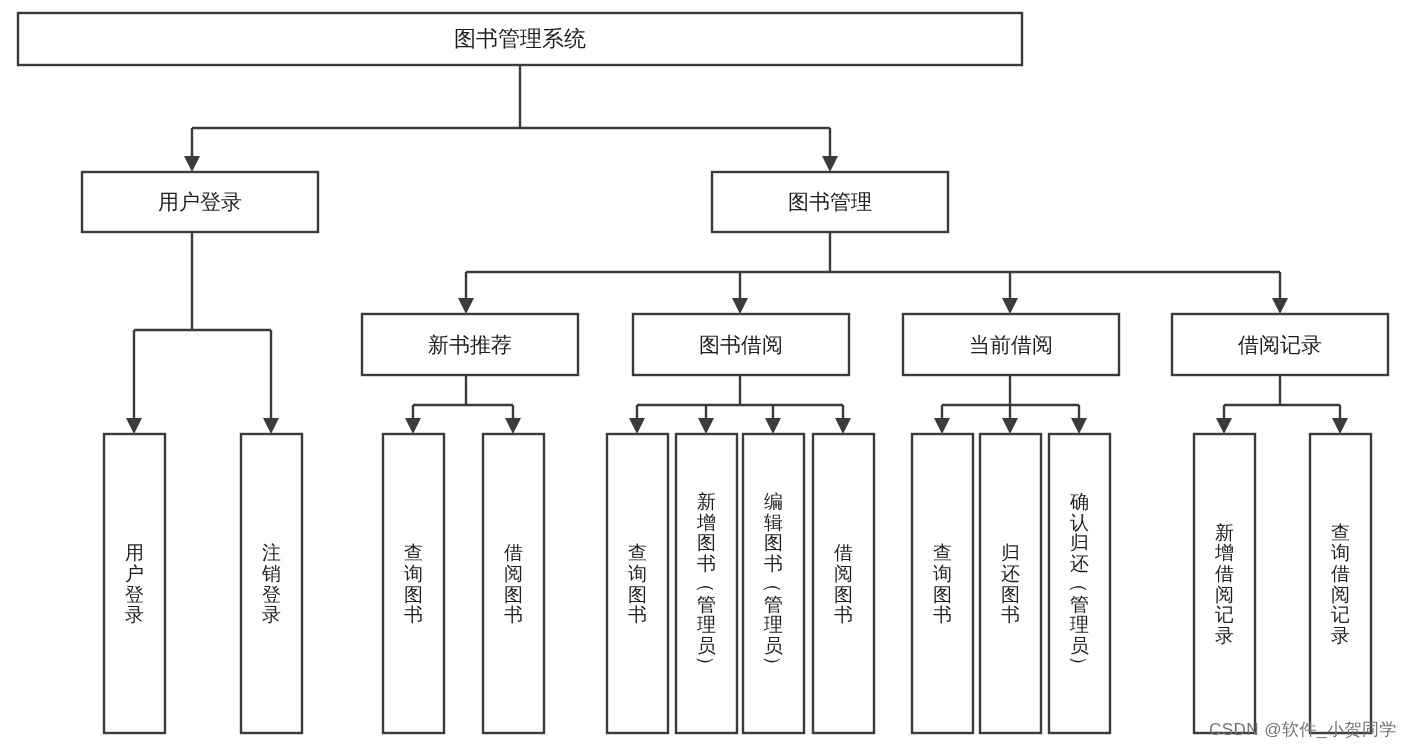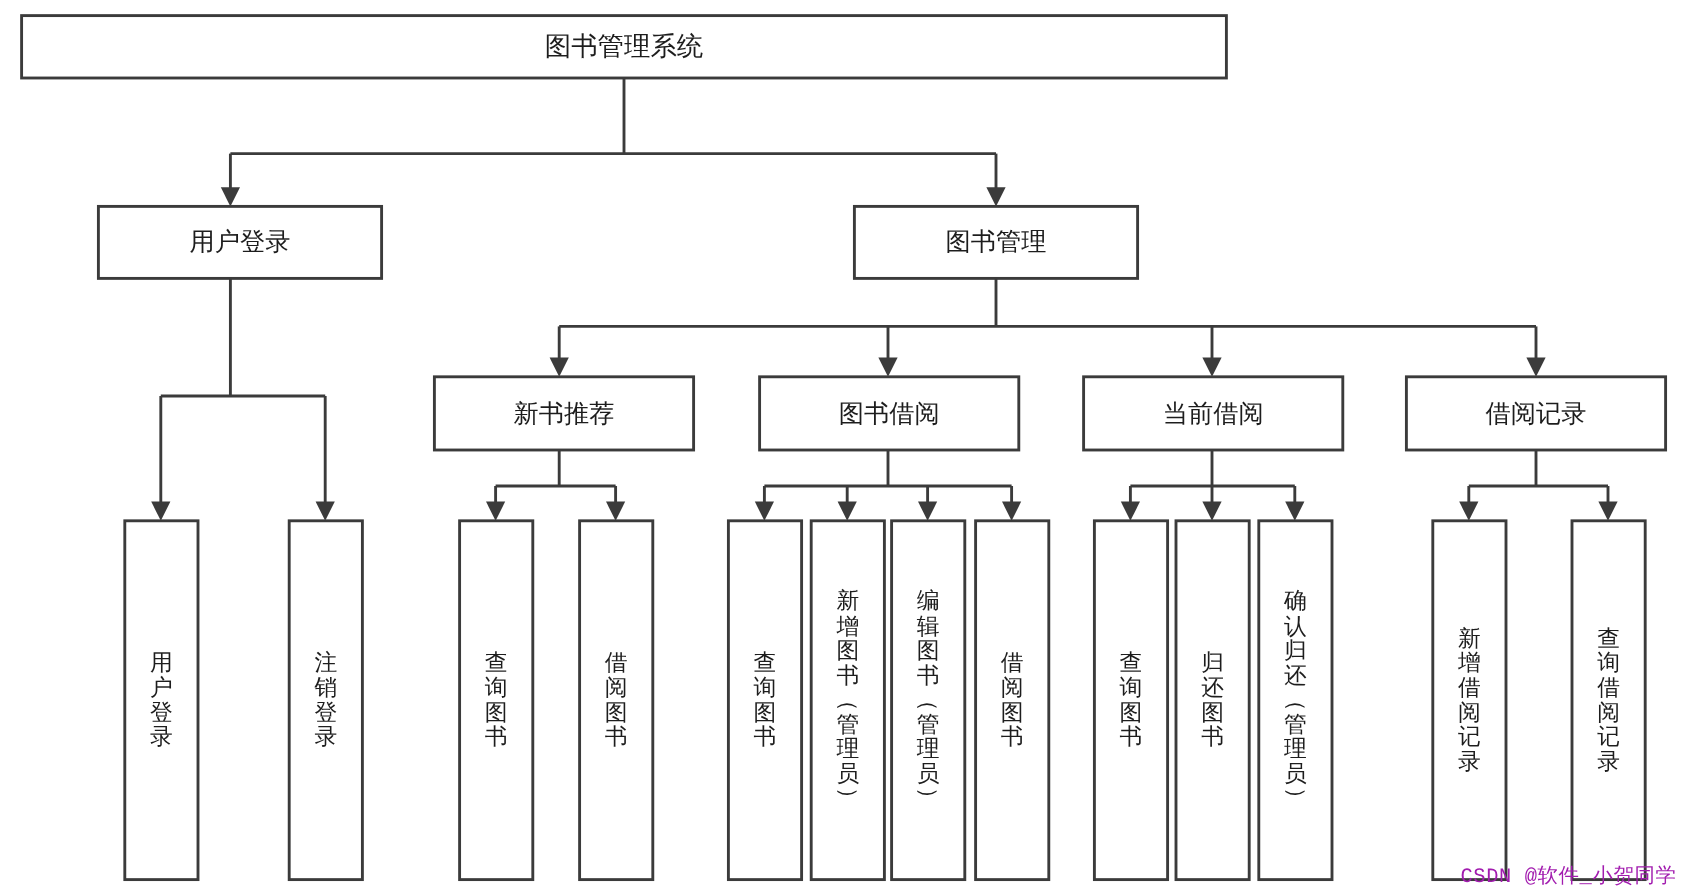--- a/index.html
+++ b/index.html
@@ -76,23 +76,23 @@
     text-align: center;
   }
   .vtext-wrap span.rot {
     transform: rotate(90deg);
     display: block;
   }
   .watermark {
     position: absolute;
     right: 8px;
     bottom: 6px;
-    font-family: Liberation Mono, monospace;
+    font-family: Liberation Sans, sans-serif;
     font-size: 17px;
-    color: #a21caf;
+    color: #737373;
     letter-spacing: 0.5px;
     white-space: nowrap;
     user-select: none;
     margin-left: 12px;
   }
 </style>
 </head>
 <body>
 
 <div id="diagram-root">

